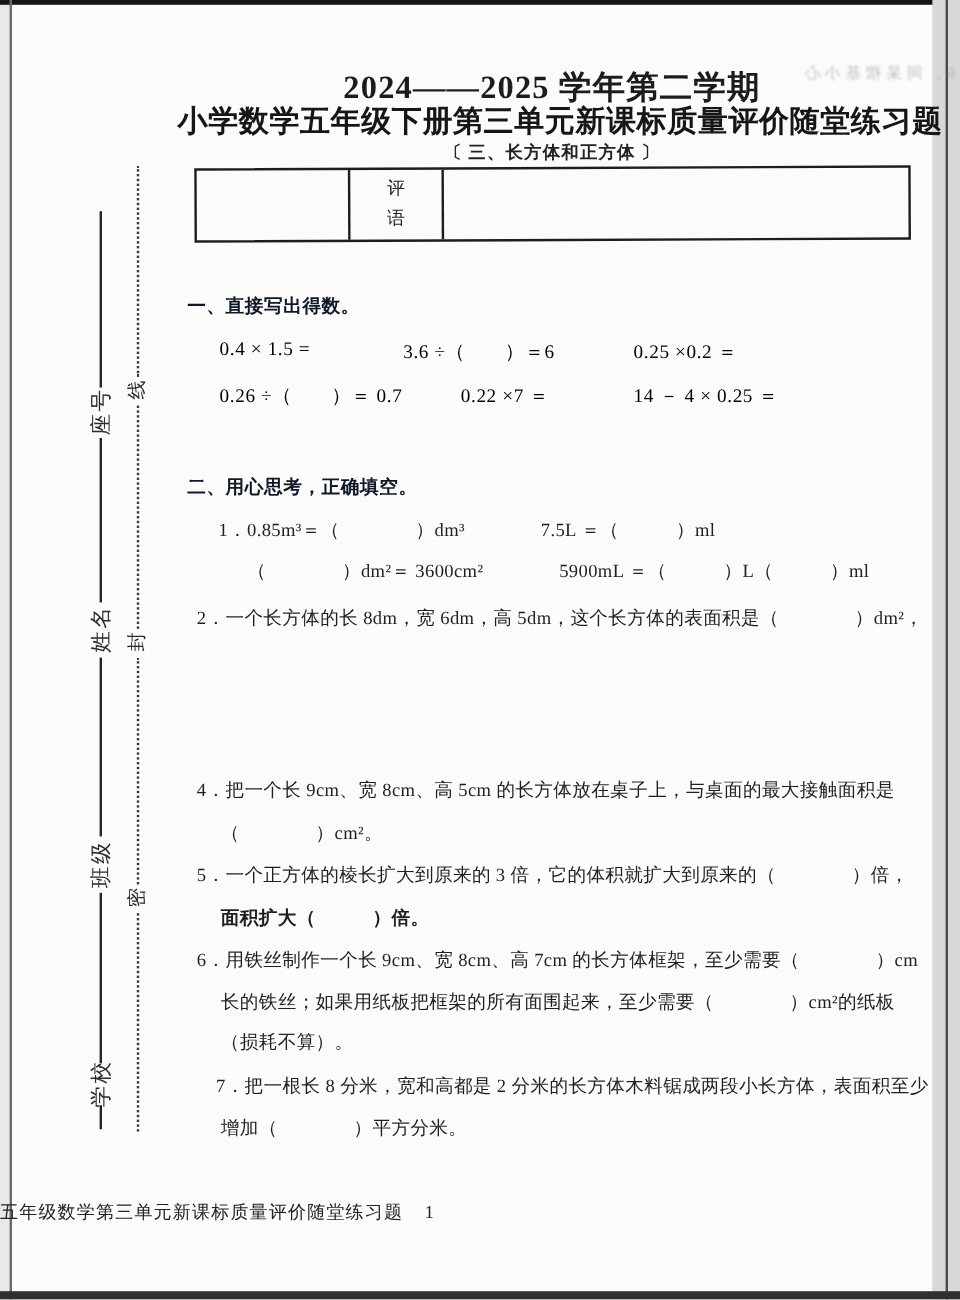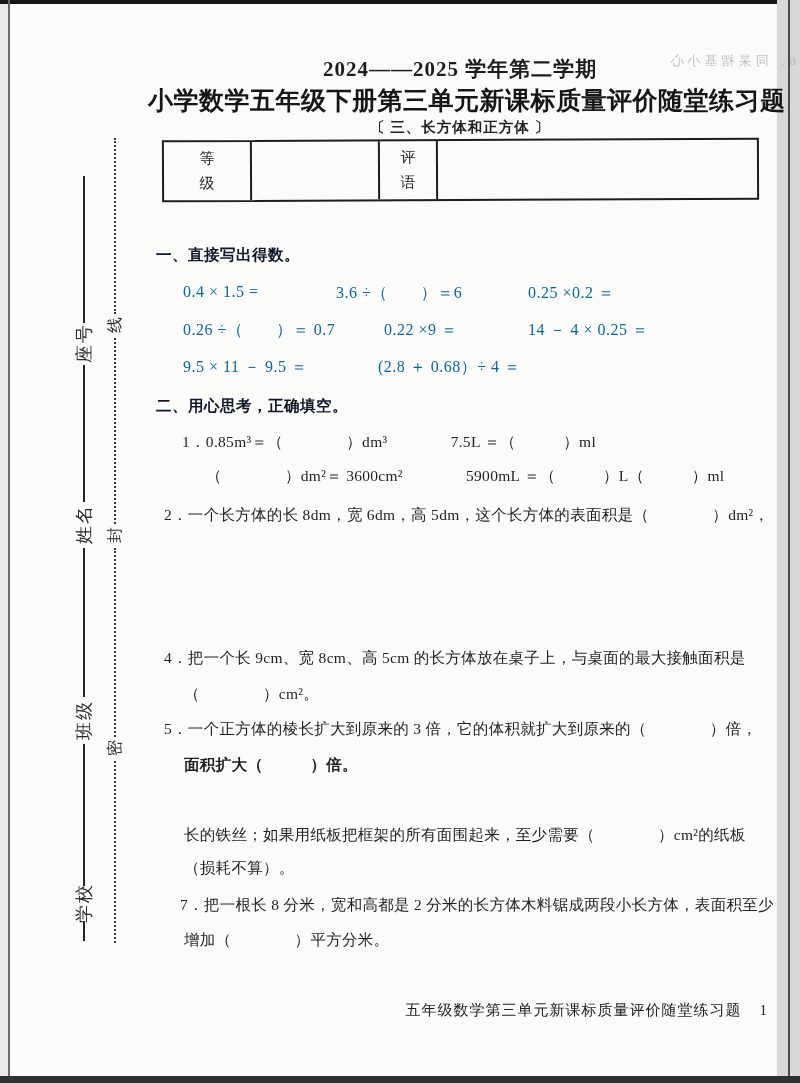--- a/index.html
+++ b/index.html
@@ -24,42 +24,42 @@
   .bleed{
     position:absolute;left:596px;top:52px;width:200px;
     transform:scaleX(-1);
     color:#8f8f8f;opacity:.55;filter:blur(.7px);
     font-size:13px;letter-spacing:4px;white-space:nowrap;
   }
 
   
   .term{
     position:absolute;left:150px;top:55px;width:620px;text-align:center;
-    font-size:21px;font-weight:700;letter-spacing:1px;color:#1c1c1c;
+    font-size:27px;font-weight:700;letter-spacing:1px;color:#1c1c1c;
   }
   .main-title{
     position:absolute;left:148px;top:84px;width:624px;text-align:center;
     font-size:25px;font-weight:700;letter-spacing:.5px;color:#161616;
     white-space:nowrap;
   }
   .unit-line{
     position:absolute;left:150px;top:118px;width:620px;text-align:center;
     font-size:14.5px;font-weight:600;letter-spacing:1px;color:#222;
   }
 
   
   .grade-table{
     position:absolute;left:162px;top:139px;width:597px;height:62px;
     display:flex;border:2px solid #1d1d1d;box-sizing:border-box;
     transform:rotate(-.25deg);background:#fbfbf9;
   }
   .grade-table .cell{box-sizing:border-box;display:flex;align-items:center;justify-content:center;}
   .cell.c1{width:88px;border-right:2px solid #1d1d1d;}
   .cell.c2{width:128px;border-right:2px solid #1d1d1d;}
-  .cell.c3{width:58px;border-right:2px solid #1d1d1d;}
+  .cell.c3{width:78px;border-right:2px solid #1d1d1d;}
   .cell.c4{flex:1;}
   .stack{
     display:inline-block;width:1.15em;font-size:15px;line-height:1.7;
     word-break:break-all;text-align:center;color:#222;
   }
 
   
   .vseg{position:absolute;left:83px;width:2px;background:#242424;}
   .dseg{position:absolute;left:114px;width:0;border-left:2px dotted #3a3a3a;}
   .mlabel{
@@ -73,27 +73,27 @@
   }
 
   
   .content{position:absolute;left:156px;top:240px;width:614px;height:760px;}
   .sec-heading{
     position:absolute;left:0;font-size:15.5px;font-weight:700;
     font-family:"Liberation Sans", sans-serif;letter-spacing:.5px;color:#0f172a;
     white-space:nowrap;
   }
   .calc-row{position:absolute;left:0;width:614px;height:24px;}
-  .calc-row span{position:absolute;font-size:16px;letter-spacing:.5px;white-space:nowrap;color:#0369a1;}
+  .calc-row span{position:absolute;font-size:16px;letter-spacing:.5px;white-space:nowrap;color:#000000;}
   .qline{
     position:absolute;font-size:15.5px;letter-spacing:.3px;white-space:nowrap;color:#1f1f1f;
   }
 
   .footer{
-    position:absolute;left:0;top:1001px;width:768px;text-align:right;
+    position:absolute;left:0;top:1001px;width:768px;text-align:left;
     font-size:15px;letter-spacing:1px;color:#222;
   }
   .footer .pagenum{margin-left:18px;}
 </style>
 </head>
 <body>
 
 <div class="paper"></div>
 
 <div class="edge-top"></div>
@@ -101,23 +101,20 @@
 <div class="right-gutter"></div>
 <div class="edge-right-line"></div>
 
 <div class="bleed">6、同杲褶基小心</div>
 
 <div class="term">2024——2025 学年第二学期</div>
 <div class="main-title">小学数学五年级下册第三单元新课标质量评价随堂练习题</div>
 <div class="unit-line">〔 三、长方体和正方体 〕</div>
 
 <div class="grade-table">
-  <div class="cell c1">
-    <span class="stack">等级</span>
-  </div>
   <div class="cell c2"></div>
   <div class="cell c3">
     <span class="stack">评语</span>
   </div>
   <div class="cell c4"></div>
 </div>
 
 <div class="vseg" style="top:176px;height:147px;"></div>
 <div class="vseg" style="top:365px;height:137px;"></div>
 <div class="vseg" style="top:548px;height:149px;"></div>
@@ -142,42 +139,39 @@
 
   <div class="sec-heading" style="top:5px;">一、直接写出得数。</div>
 
   <div class="calc-row" style="top:43px;">
     <span style="left:27px;">0.4 × 1.5 =</span>
     <span style="left:180px;">3.6 ÷（　　）＝6</span>
     <span style="left:372px;">0.25 ×0.2 ＝</span>
   </div>
   <div class="calc-row" style="top:80px;">
     <span style="left:27px;">0.26 ÷（　　）＝ 0.7</span>
-    <span style="left:228px;">0.22 ×9 ＝</span>
+    <span style="left:228px;">0.22 ×7 ＝</span>
     <span style="left:372px;">14 － 4 × 0.25 ＝</span>
-  </div>
-  <div class="calc-row" style="top:117px;">
-    <span style="left:27px;">9.5 × 11 － 9.5 ＝</span>
-    <span style="left:222px;">(2.8 ＋ 0.68）÷ 4 ＝</span>
   </div>
 
   <div class="sec-heading" style="top:156px;">二、用心思考，正确填空。</div>
 
   <div class="qline" style="top:192px;left:26px;">1．0.85m³＝（　　　　）dm³　　　　7.5L ＝（　　　）ml</div>
   <div class="qline" style="top:226px;left:50px;">（　　　　）dm²＝ 3600cm²　　　　5900mL ＝（　　　）L（　　　）ml</div>
 
   <div class="qline" style="top:265px;left:8px;">2．一个长方体的长 8dm，宽 6dm，高 5dm，这个长方体的表面积是（　　　　）dm²，</div>
 
 
   <div class="qline" style="top:408px;left:8px;">4．把一个长 9cm、宽 8cm、高 5cm 的长方体放在桌子上，与桌面的最大接触面积是</div>
   <div class="qline" style="top:444px;left:28px;">（　　　　）cm²。</div>
 
   <div class="qline" style="top:479px;left:8px;">5．一个正方体的棱长扩大到原来的 3 倍，它的体积就扩大到原来的（　　　　）倍，</div>
   <div class="qline" style="top:515px;left:28px;font-weight:bold;">面积扩大（　　　）倍。</div>
 
+  <div class="qline" style="top:550px;left:8px;">6．用铁丝制作一个长 9cm、宽 8cm、高 7cm 的长方体框架，至少需要（　　　　）cm</div>
   <div class="qline" style="top:585px;left:28px;">长的铁丝；如果用纸板把框架的所有面围起来，至少需要（　　　　）cm²的纸板</div>
   <div class="qline" style="top:618px;left:28px;">（损耗不算）。</div>
 
   <div class="qline" style="top:655px;left:24px;">7．把一根长 8 分米，宽和高都是 2 分米的长方体木料锯成两段小长方体，表面积至少</div>
   <div class="qline" style="top:690px;left:28px;">增加（　　　　）平方分米。</div>
 
 </div>
 
 <div class="footer">
   <span>五年级数学第三单元新课标质量评价随堂练习题</span><span class="pagenum">1</span>

